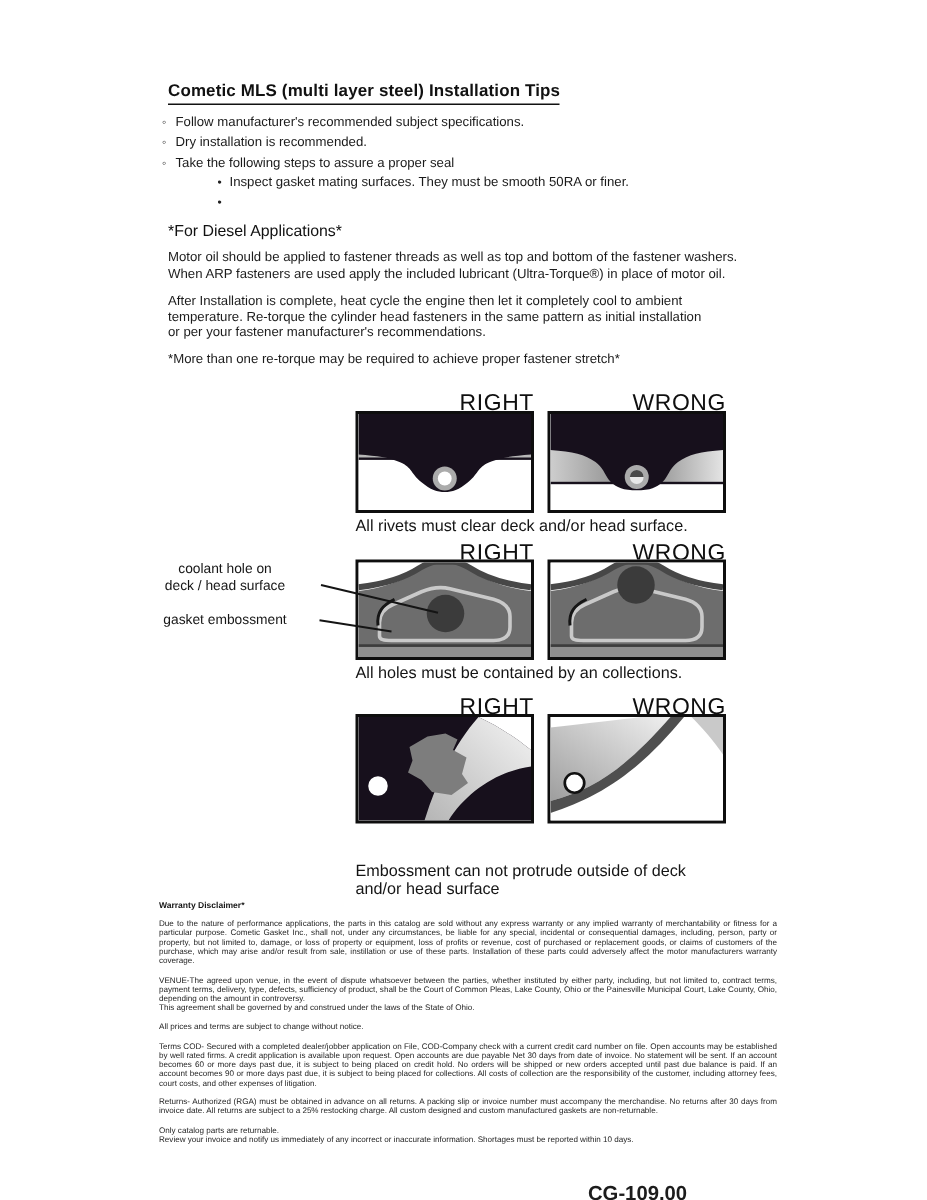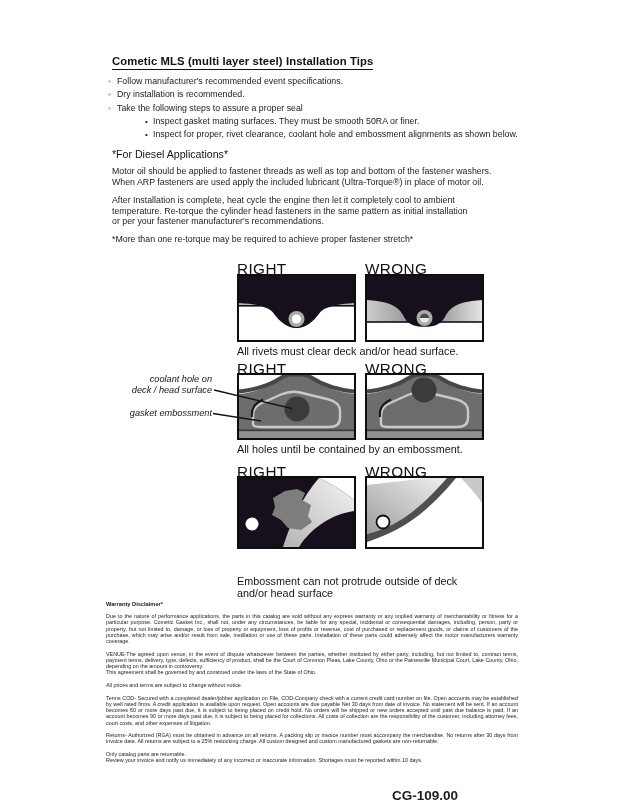--- a/index.html
+++ b/index.html
@@ -27,35 +27,35 @@
   .diesel-h{position:absolute;left:112px;top:117px;font-size:10.6px;font-weight:normal;color:#111;}
   .para{
     position:absolute;left:112px;width:430px;
     font-size:8.8px;line-height:10.7px;white-space:pre-line;color:#1c1c1c;
   }
   .p1{top:135px;}
   .p2{top:164px;}
   .p3{top:203px;}
   
   .fig-label{
-    position:absolute;width:119px;text-align:left;
+    position:absolute;width:119px;text-align:right;
     font-size:15.3px;color:#0f0f0f;letter-spacing:0.4px;
   }
   .figbox{
     position:absolute;width:119px;
     border:2px solid #0e0e0e;box-sizing:border-box;background:#fff;
   }
   .figbox svg{display:block;}
   .caption{
     position:absolute;left:237px;
     font-size:10.8px;color:#151515;white-space:pre-line;line-height:12px;
   }
   .side-label{
-    position:absolute;left:88px;width:124px;text-align:right;
-    font-size:9.2px;line-height:11px;color:#161616;white-space:pre-line;font-style:italic;
+    position:absolute;left:88px;width:124px;text-align:center;
+    font-size:9.2px;line-height:11px;color:#161616;white-space:pre-line;
   }
   .leader-overlay{position:absolute;left:0;top:0;pointer-events:none;}
   
   .disclaimer{
     position:absolute;left:106px;top:570px;width:412px;
     font-size:5.4px;line-height:6.2px;color:#242424;text-align:justify;
   }
   .disclaimer h4{margin:0 0 6px 0;font-size:5.7px;font-weight:bold;color:#161616;}
   .disclaimer p{margin:0 0 6.5px 0;white-space:pre-line;}
   .cg-number{
@@ -66,37 +66,36 @@
 </head>
 <body>
 
 <div class="page">
 
   <div class="title">Cometic MLS (multi layer steel) Installation Tips</div>
 
   <div class="bullets">
     <div class="b-row lvl1">
       <span class="mk">◦</span>
-      <span>Follow manufacturer's recommended event specifications.</span>
+      <span>Follow manufacturer's recommended subject specifications.</span>
     </div>
     <div class="b-row lvl1">
       <span class="mk">◦</span>
       <span>Dry installation is recommended.</span>
     </div>
     <div class="b-row lvl1">
       <span class="mk">◦</span>
       <span>Take the following steps to assure a proper seal</span>
     </div>
     <div class="b-row lvl2">
       <span class="mk">•</span>
       <span>Inspect gasket mating surfaces.  They must be smooth 50RA or finer.</span>
     </div>
     <div class="b-row lvl2">
       <span class="mk">•</span>
-      <span>Inspect for proper, rivet clearance, coolant hole and embossment alignments as shown below.</span>
     </div>
   </div>
 
   <div class="diesel-h">*For Diesel Applications*</div>
   <div class="para p1">Motor oil should be applied to fastener threads as well as top and bottom of the fastener washers.
 When ARP fasteners are used apply the included lubricant (Ultra-Torque®) in place of motor oil.</div>
   <div class="para p2">After Installation is complete, heat cycle the engine then let it completely cool to ambient
 temperature. Re-torque the cylinder head fasteners in the same pattern as initial installation
 or per your fastener manufacturer's recommendations.</div>
   <div class="para p3">*More than one re-torque may be required to achieve proper fastener stretch*</div>
@@ -160,21 +159,21 @@
       <rect x="0" y="0" width="115" height="63" fill="#ffffff"></rect>
       <path d="M0,19 C17,17 30,12 40,5 C45,1.5 49,0 52,0 L63,0 C66,0 70,1.5 75,5 C85,12 98,17 115,19 L115,63 L0,63 Z" fill="#6d6d6d"></path>
       <path d="M0,16.5 C18,14.5 31,10 41,3.5 C46,0.5 49,-0.5 52,-0.5 L63,-0.5 C66,-0.5 69,0.5 74,3.5 C84,10 97,14.5 115,16.5" stroke="#474747" stroke-width="4" fill="none"></path>
       <rect x="0" y="54.5" width="115" height="1.8" fill="#3c3c3c"></rect>
       <rect x="0" y="56.3" width="115" height="6.7" fill="#8f8f8f"></rect>
       <path d="M14,49 L14,40 C14,34 17,30.5 23,28 L42,19.5 C48,17 55,16 61,17.5 L90,24.5 C97,26.5 101,30.5 101,36 L101,43 C101,49 97,52 90,52 L22,52 C17,52 14,51.5 14,49 Z" stroke="#c9c9c9" stroke-width="2.4" fill="none"></path>
       <path d="M13,42 C12,33 16,28.5 24,24.5" stroke="#161616" stroke-width="2" fill="none"></path>
       <circle cx="57" cy="15" r="12.5" fill="#3b3b3b"></circle>
     </svg>
   </div>
-  <div class="caption" style="top:412px;">All holes until be contained by an embossment.</div>
+  <div class="caption" style="top:412px;">All holes must be contained by an collections.</div>
 
   <div class="fig-label" style="left:237px;top:432px;">RIGHT</div>
   <div class="fig-label" style="left:365px;top:432px;">WRONG</div>
 
   <div class="figbox" style="left:237px;top:445px;height:73px;">
     <svg width="115" height="69" viewBox="0 0 115 69">
       <defs>
         <linearGradient id="bandG" x1="1" y1="0" x2="0" y2="1">
           <stop offset="0" stop-color="#f4f4f4"></stop>
             <stop offset="1" stop-color="#b5b5b5"></stop>

